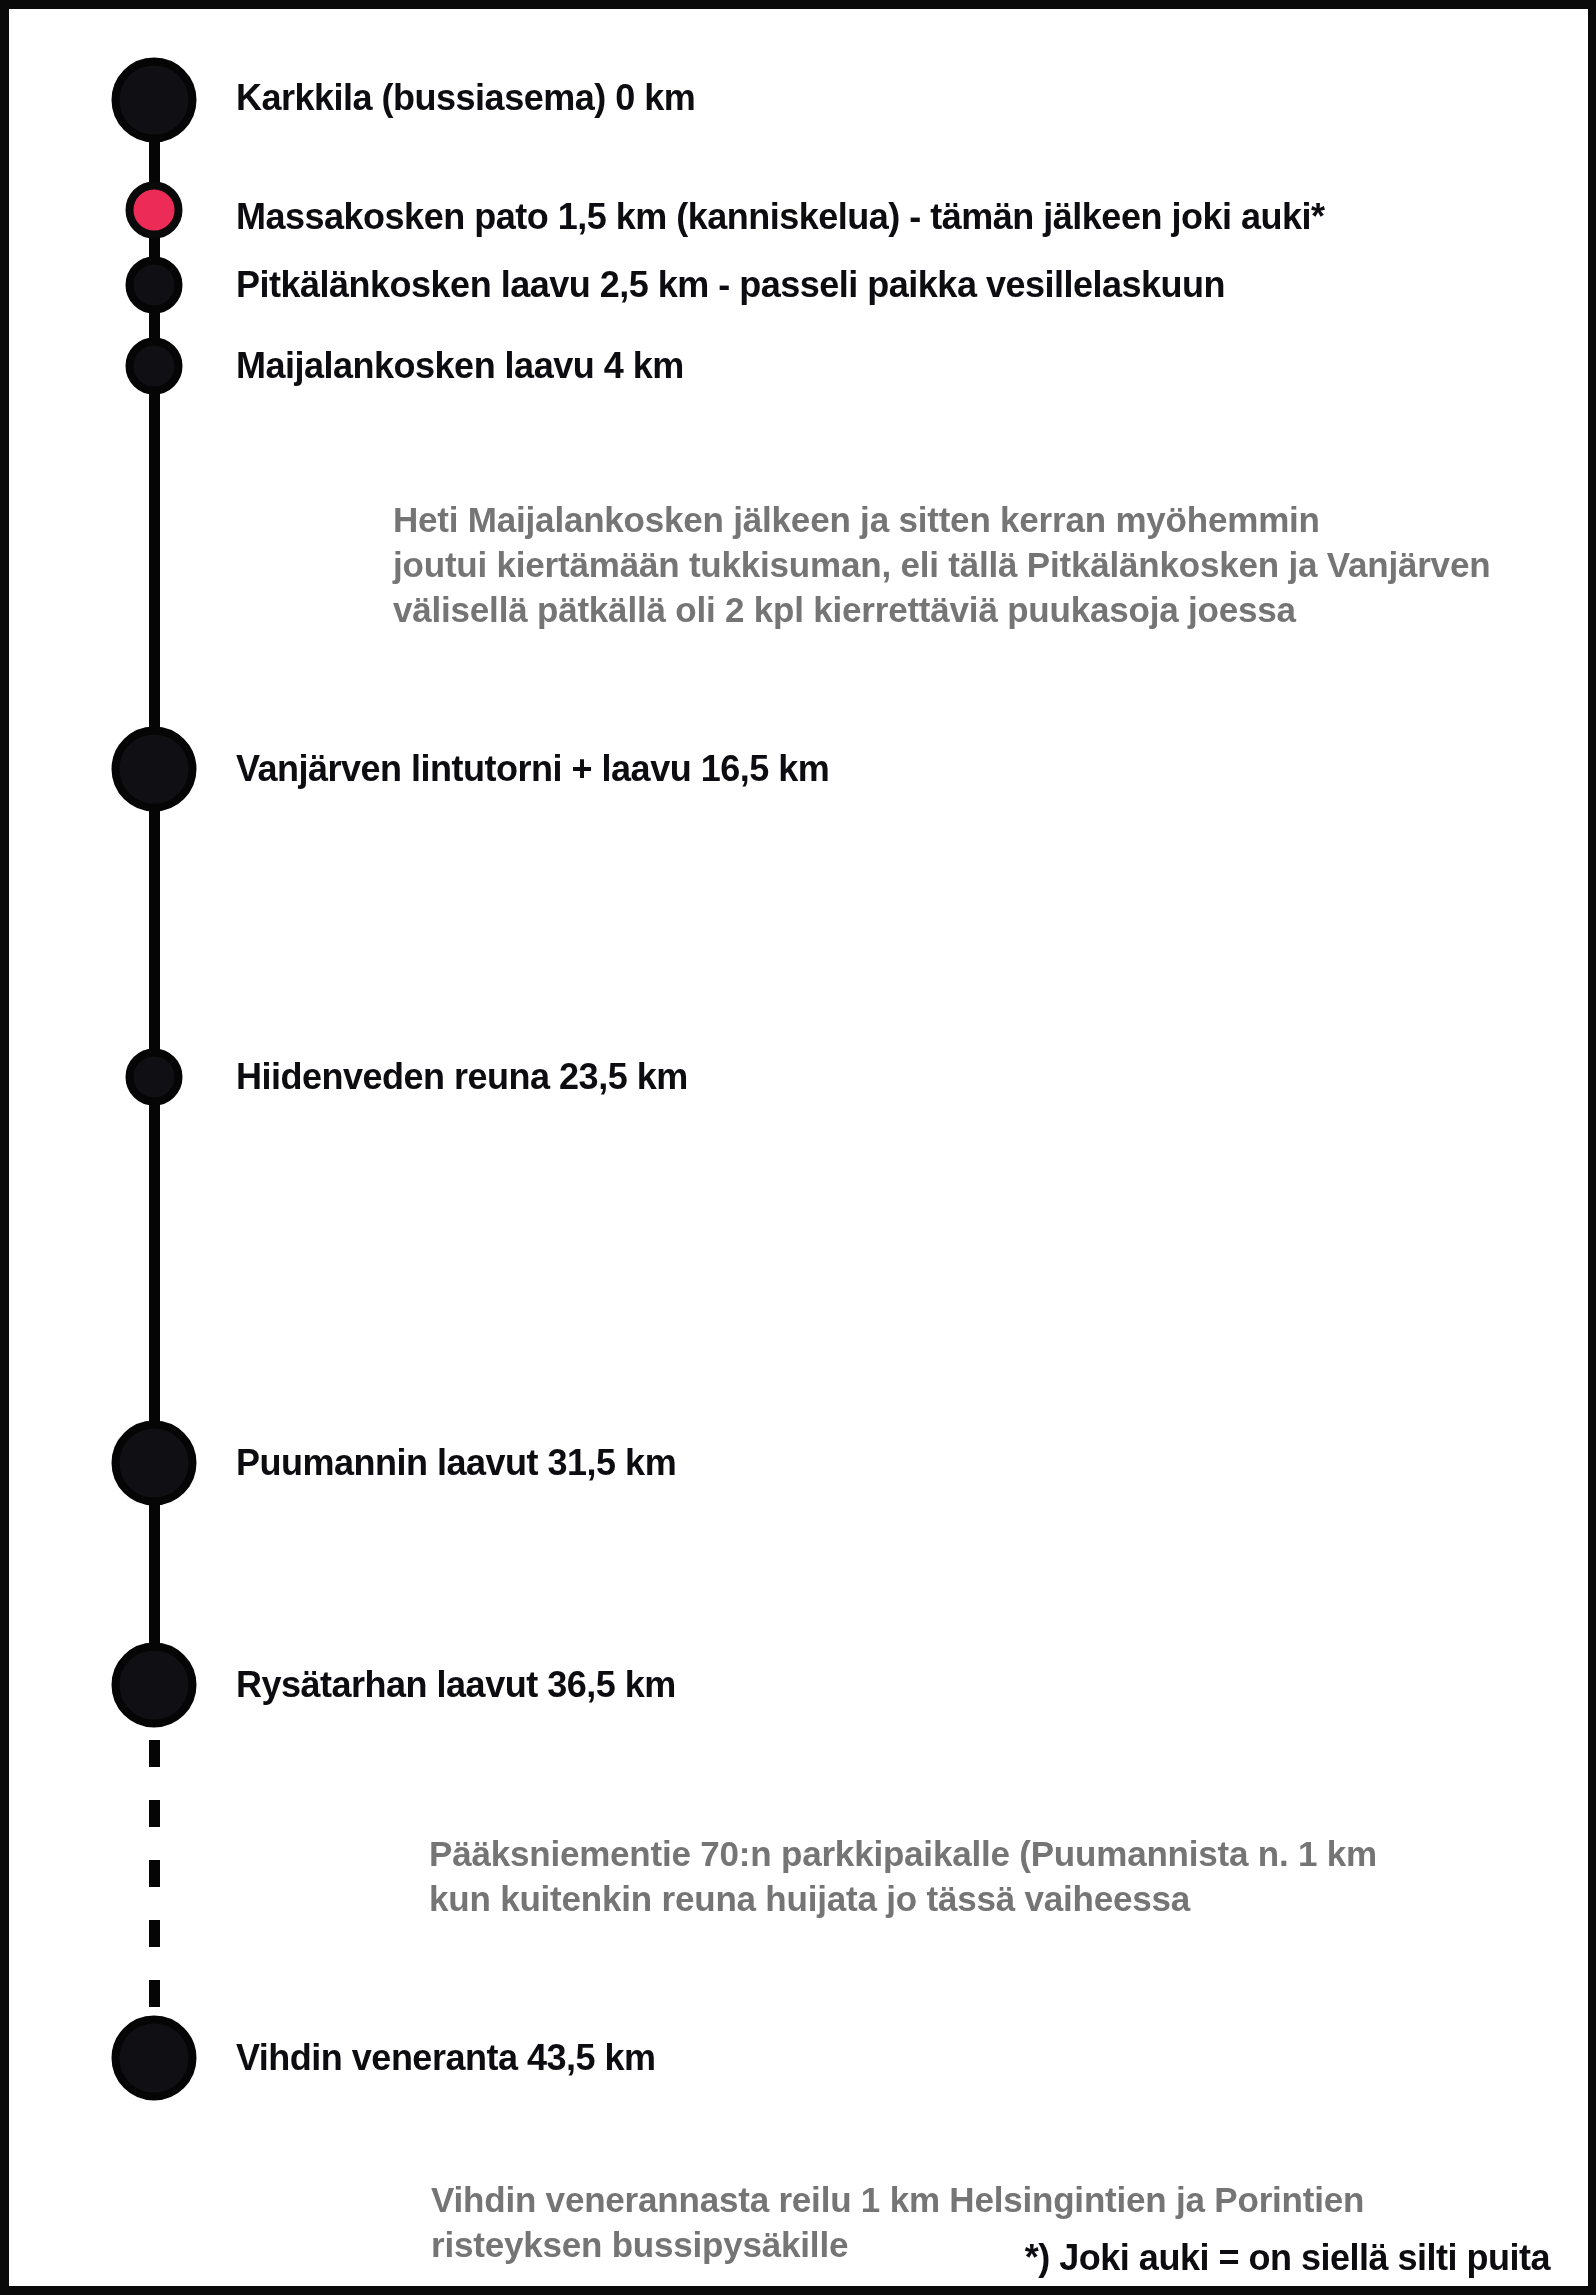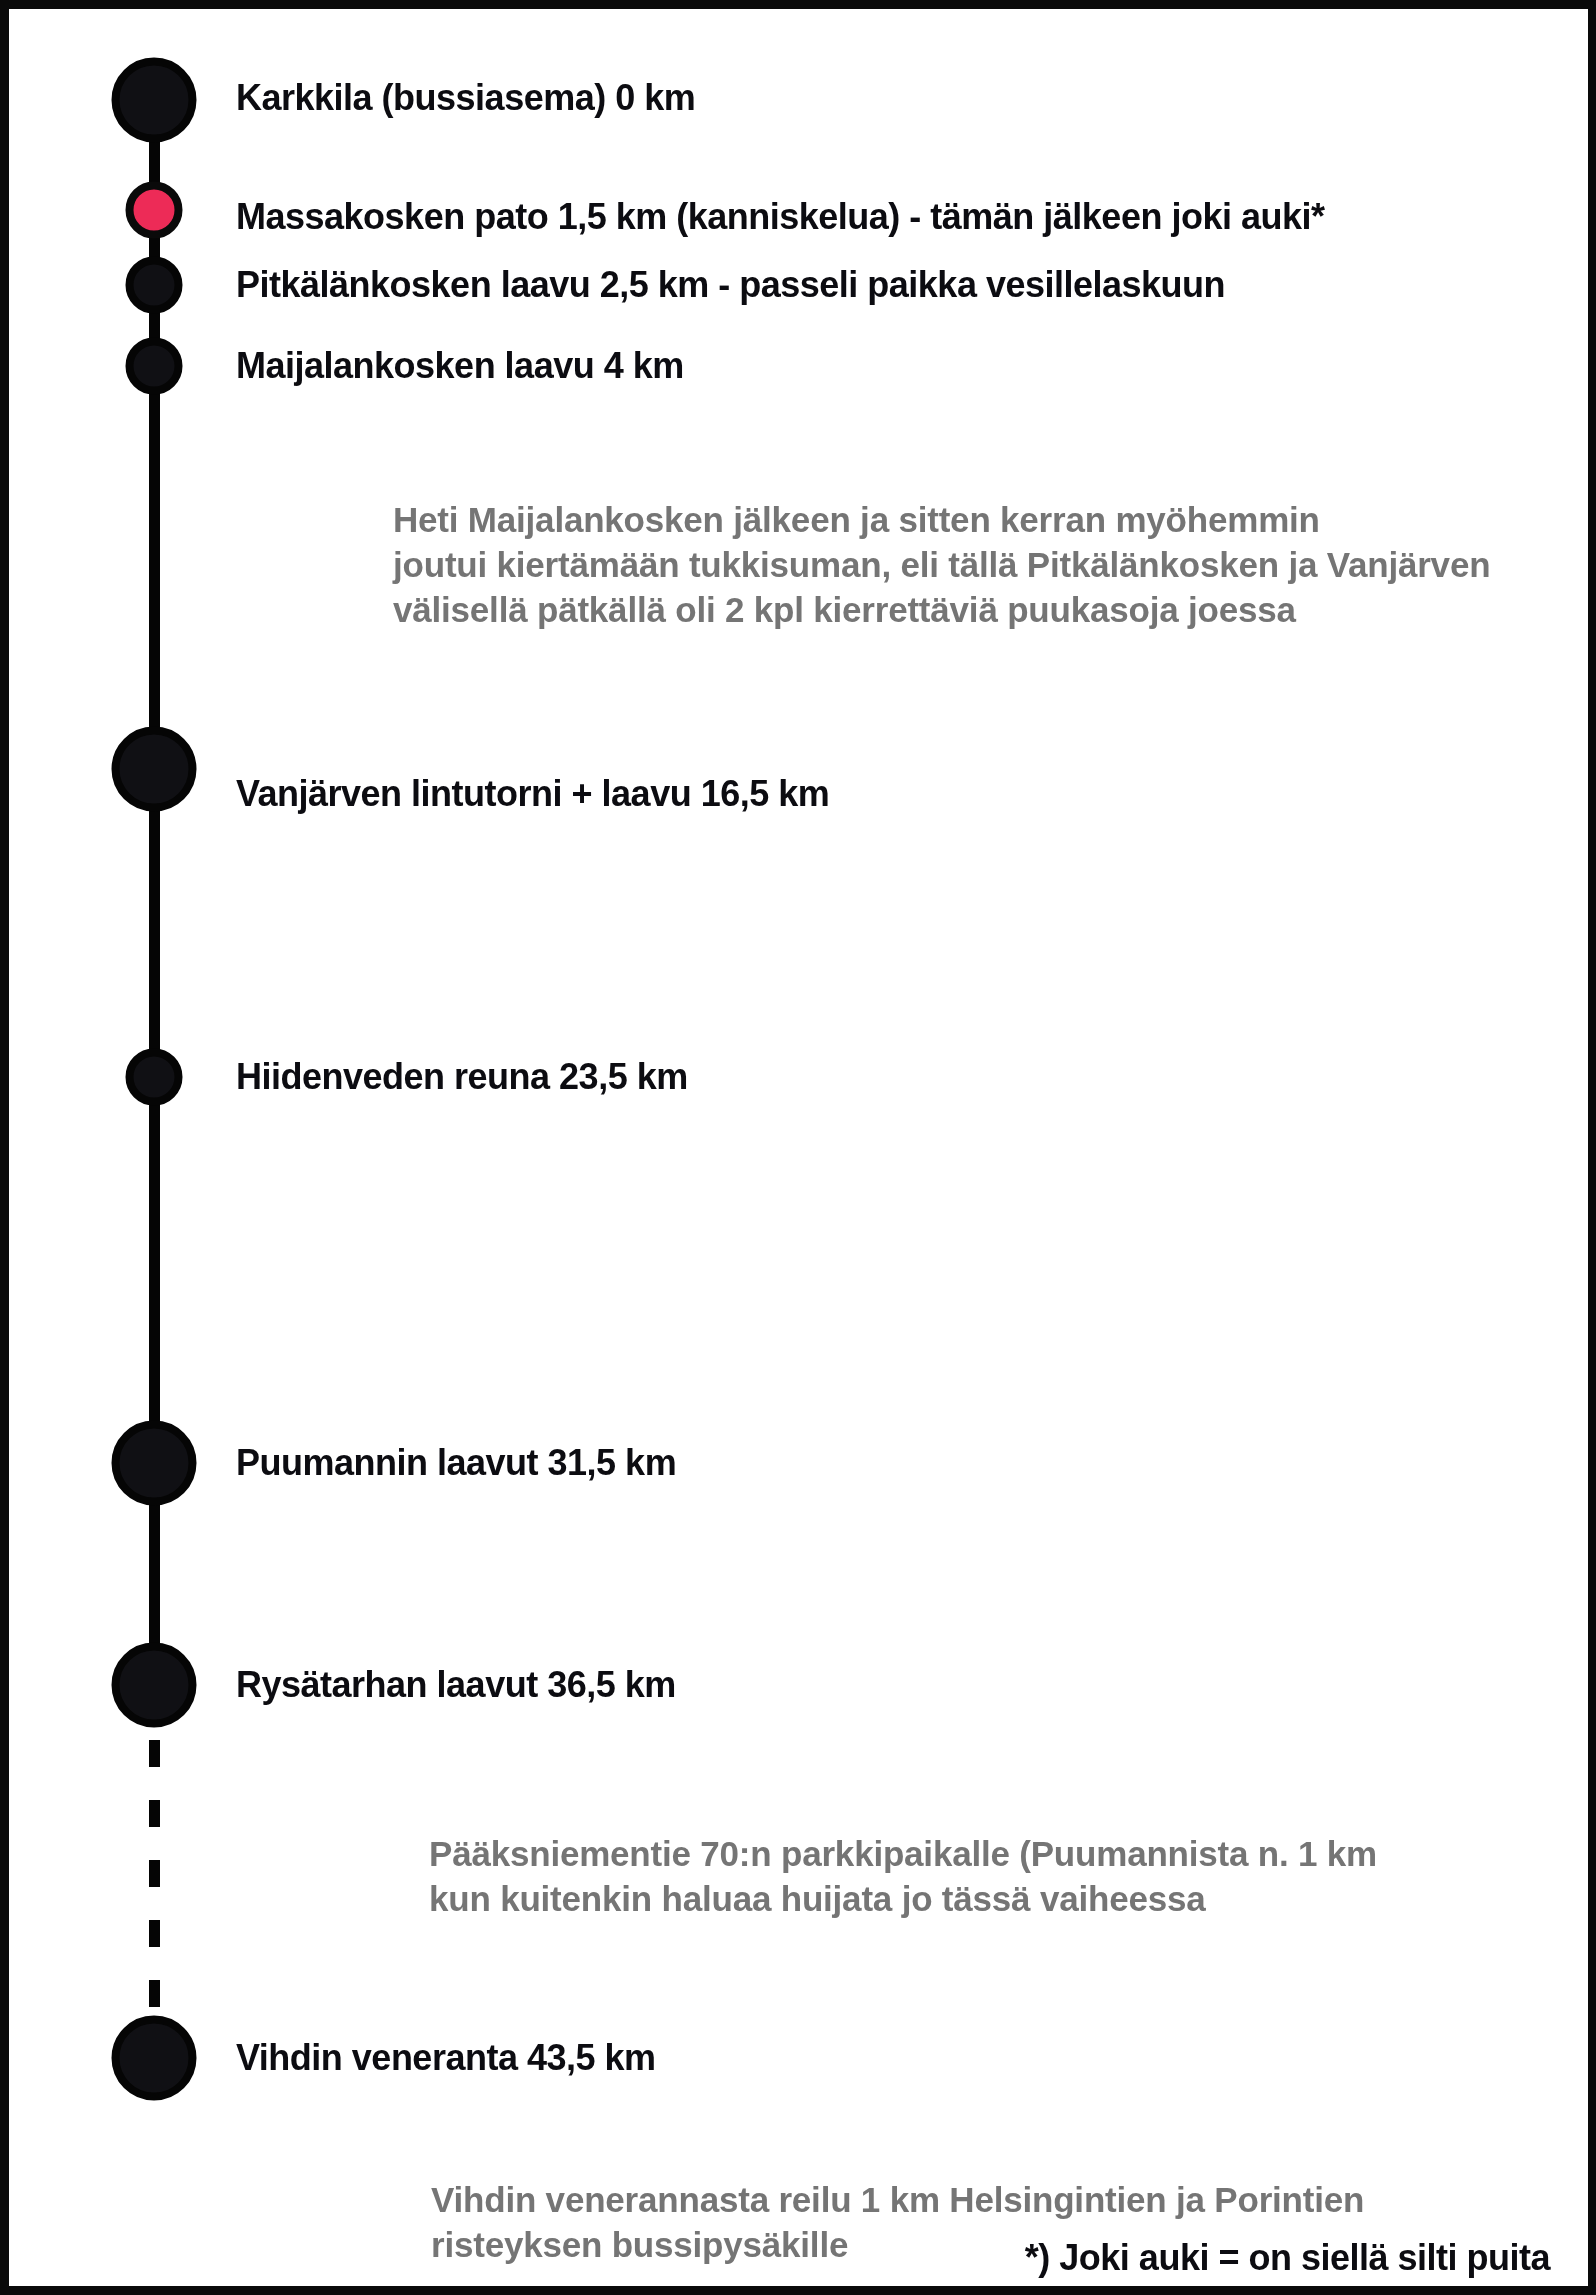--- a/index.html
+++ b/index.html
@@ -86,35 +86,35 @@
   <div class="node large black" style="top:760px"></div>
   <div class="node medium black" style="top:1068px"></div>
   <div class="node large black" style="top:1454px"></div>
   <div class="node large black" style="top:1676px"></div>
   <div class="node large black" style="top:2049px"></div>
 
   <div class="stop-label" style="top:89px">Karkkila (bussiasema) 0 km</div>
   <div class="stop-label" style="top:208px">Massakosken pato 1,5 km (kanniskelua) - tämän jälkeen joki auki*</div>
   <div class="stop-label" style="top:276px">Pitkälänkosken laavu 2,5 km - passeli paikka vesillelaskuun</div>
   <div class="stop-label" style="top:357px">Maijalankosken laavu 4 km</div>
-  <div class="stop-label" style="top:785px">Vanjärven lintutorni + laavu 16,5 km</div>
+  <div class="stop-label" style="top:760px">Vanjärven lintutorni + laavu 16,5 km</div>
   <div class="stop-label" style="top:1068px">Hiidenveden reuna 23,5 km</div>
   <div class="stop-label" style="top:1454px">Puumannin laavut 31,5 km</div>
   <div class="stop-label" style="top:1676px">Rysätarhan laavut 36,5 km</div>
   <div class="stop-label" style="top:2049px">Vihdin veneranta 43,5 km</div>
 
   <div class="annotation" style="left:349px; top:488px">
     <div>Heti Maijalankosken jälkeen ja sitten kerran myöhemmin</div>
     <div>joutui kiertämään tukkisuman, eli tällä Pitkälänkosken ja Vanjärven</div>
     <div>välisellä pätkällä oli 2 kpl kierrettäviä puukasoja joessa</div>
   </div>
 
   <div class="annotation" style="left:385px; top:1822px">
     <div>Pääksniementie 70:n parkkipaikalle (Puumannista n. 1 km</div>
-    <div>kun kuitenkin haluaa huijata jo tässä vaiheessa</div>
+    <div>kun kuitenkin reuna huijata jo tässä vaiheessa</div>
   </div>
 
   <div class="annotation" style="left:387px; top:2168px">
     <div>Vihdin venerannasta reilu 1 km Helsingintien ja Porintien</div>
     <div>risteyksen bussipysäkille</div>
   </div>
 
   <div class="footnote">*) Joki auki = on siellä silti puita</div>
 
 </div>

